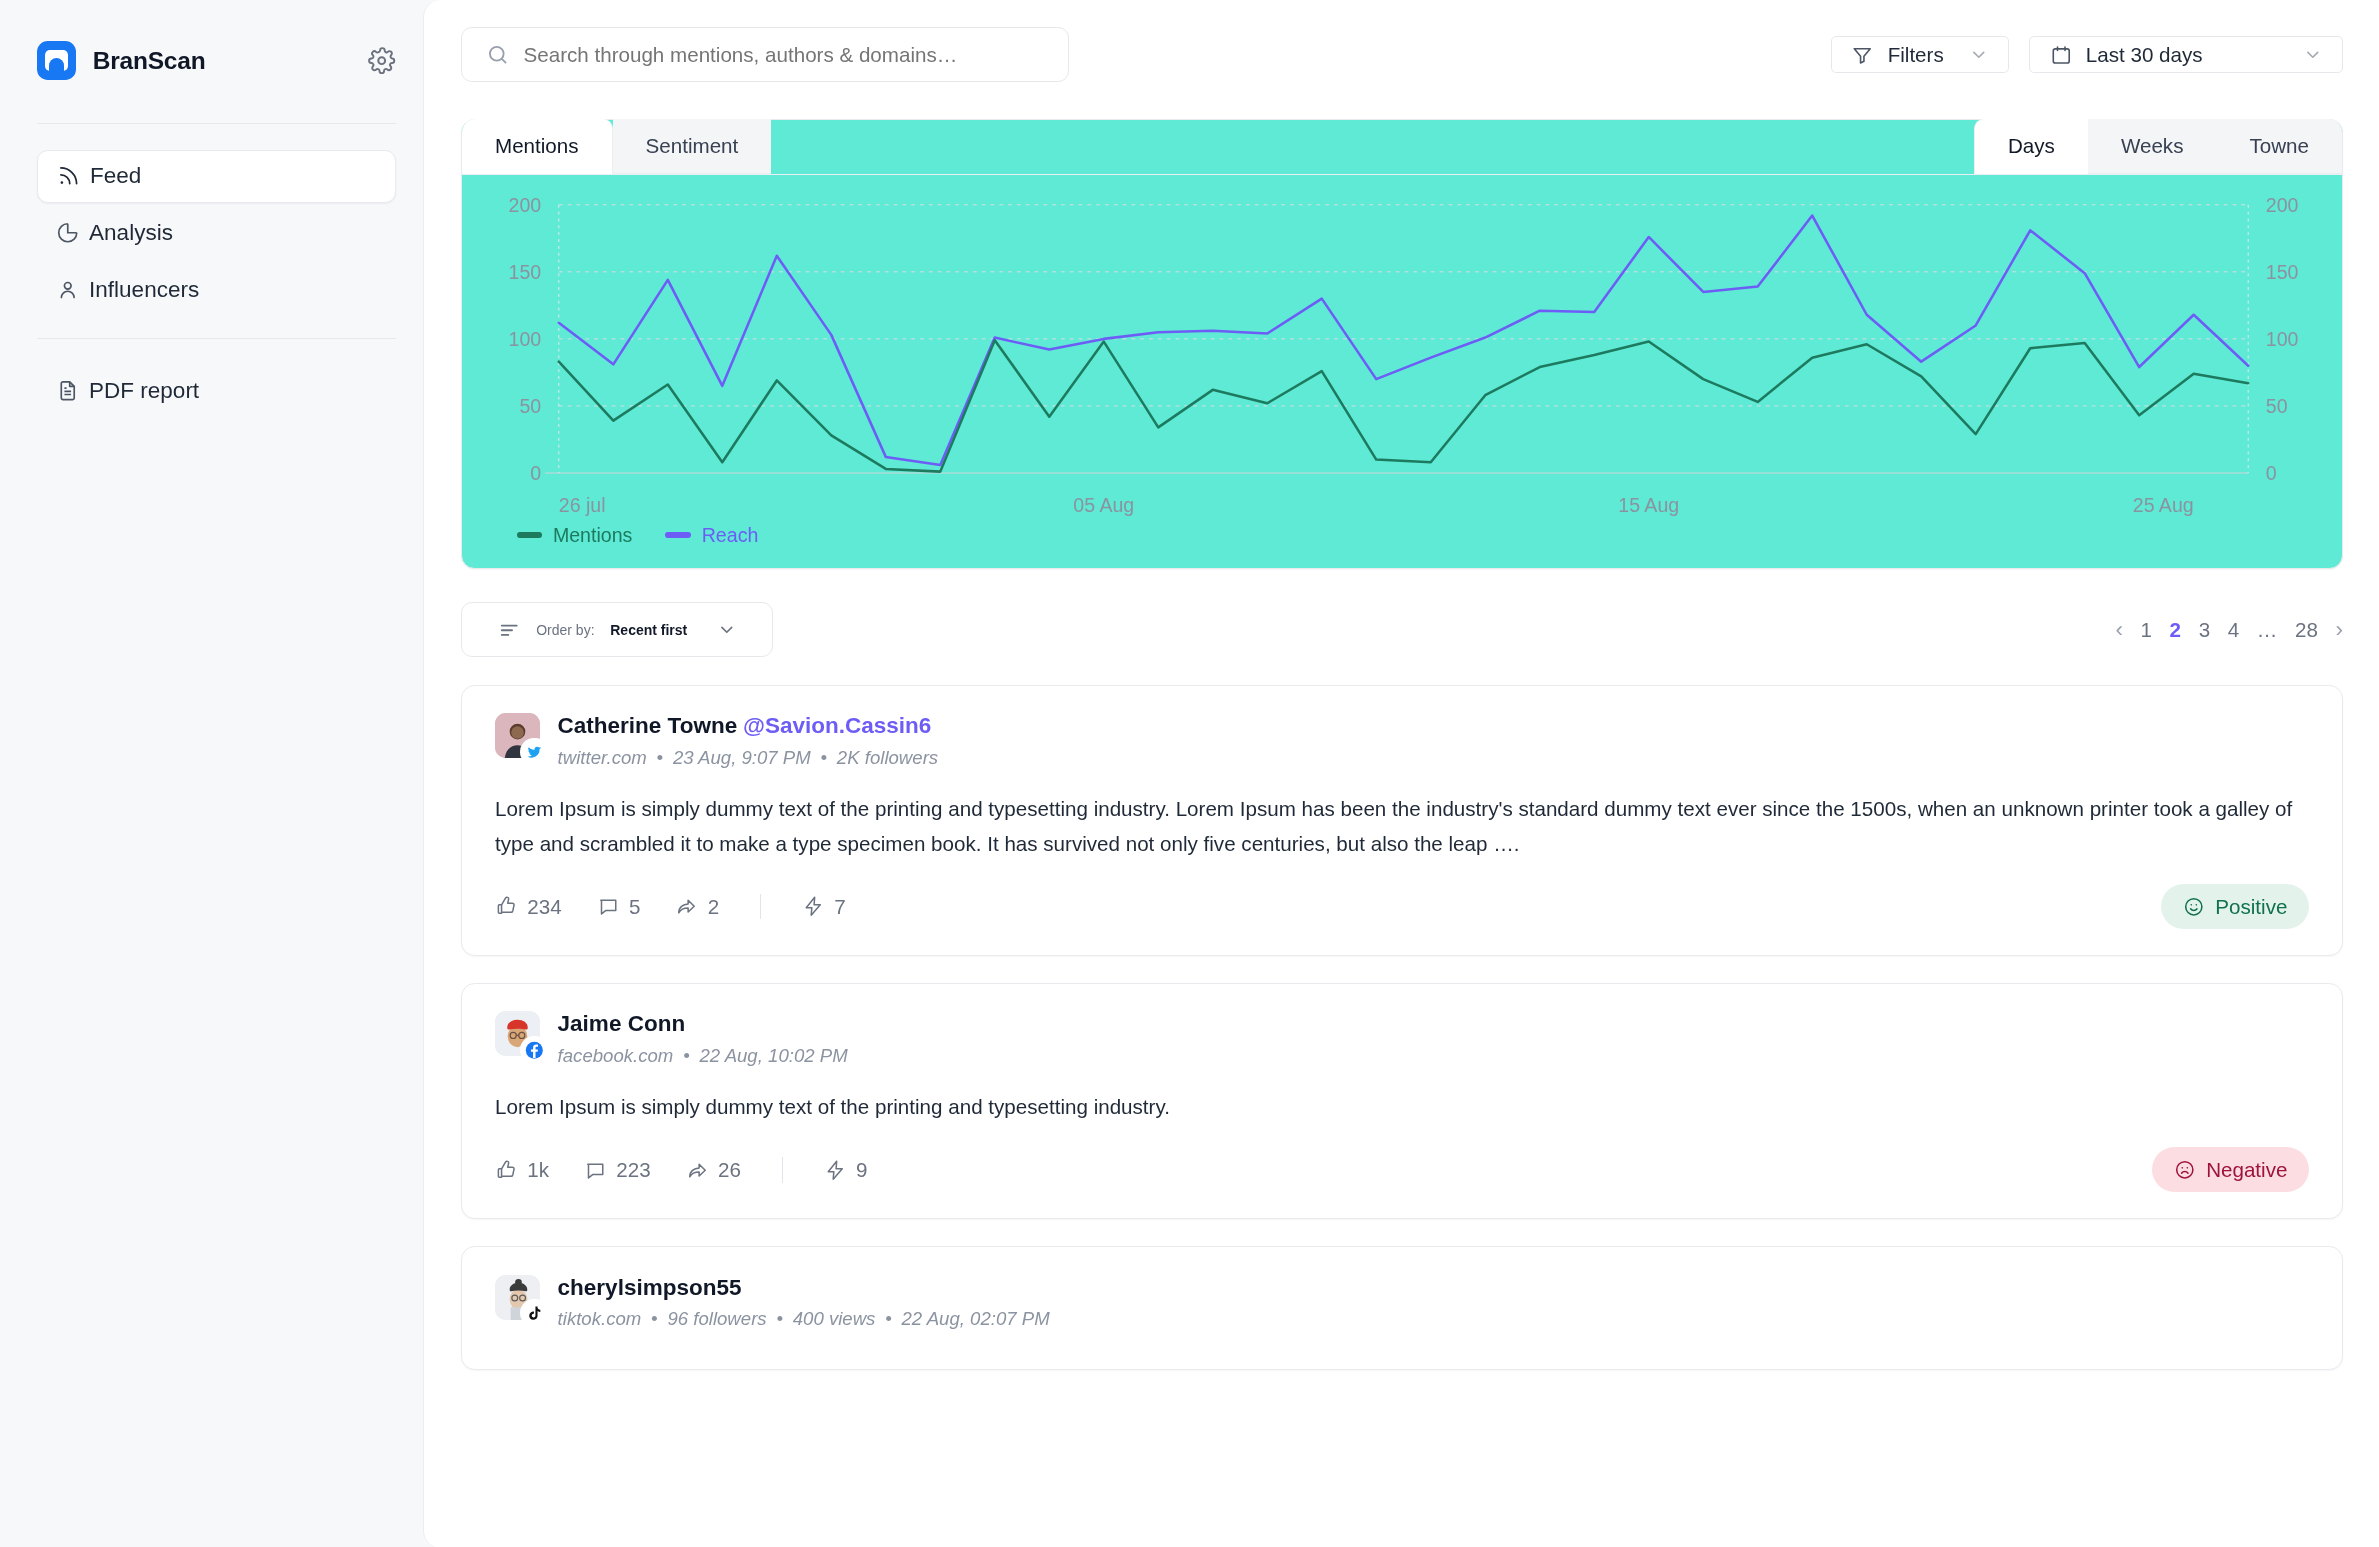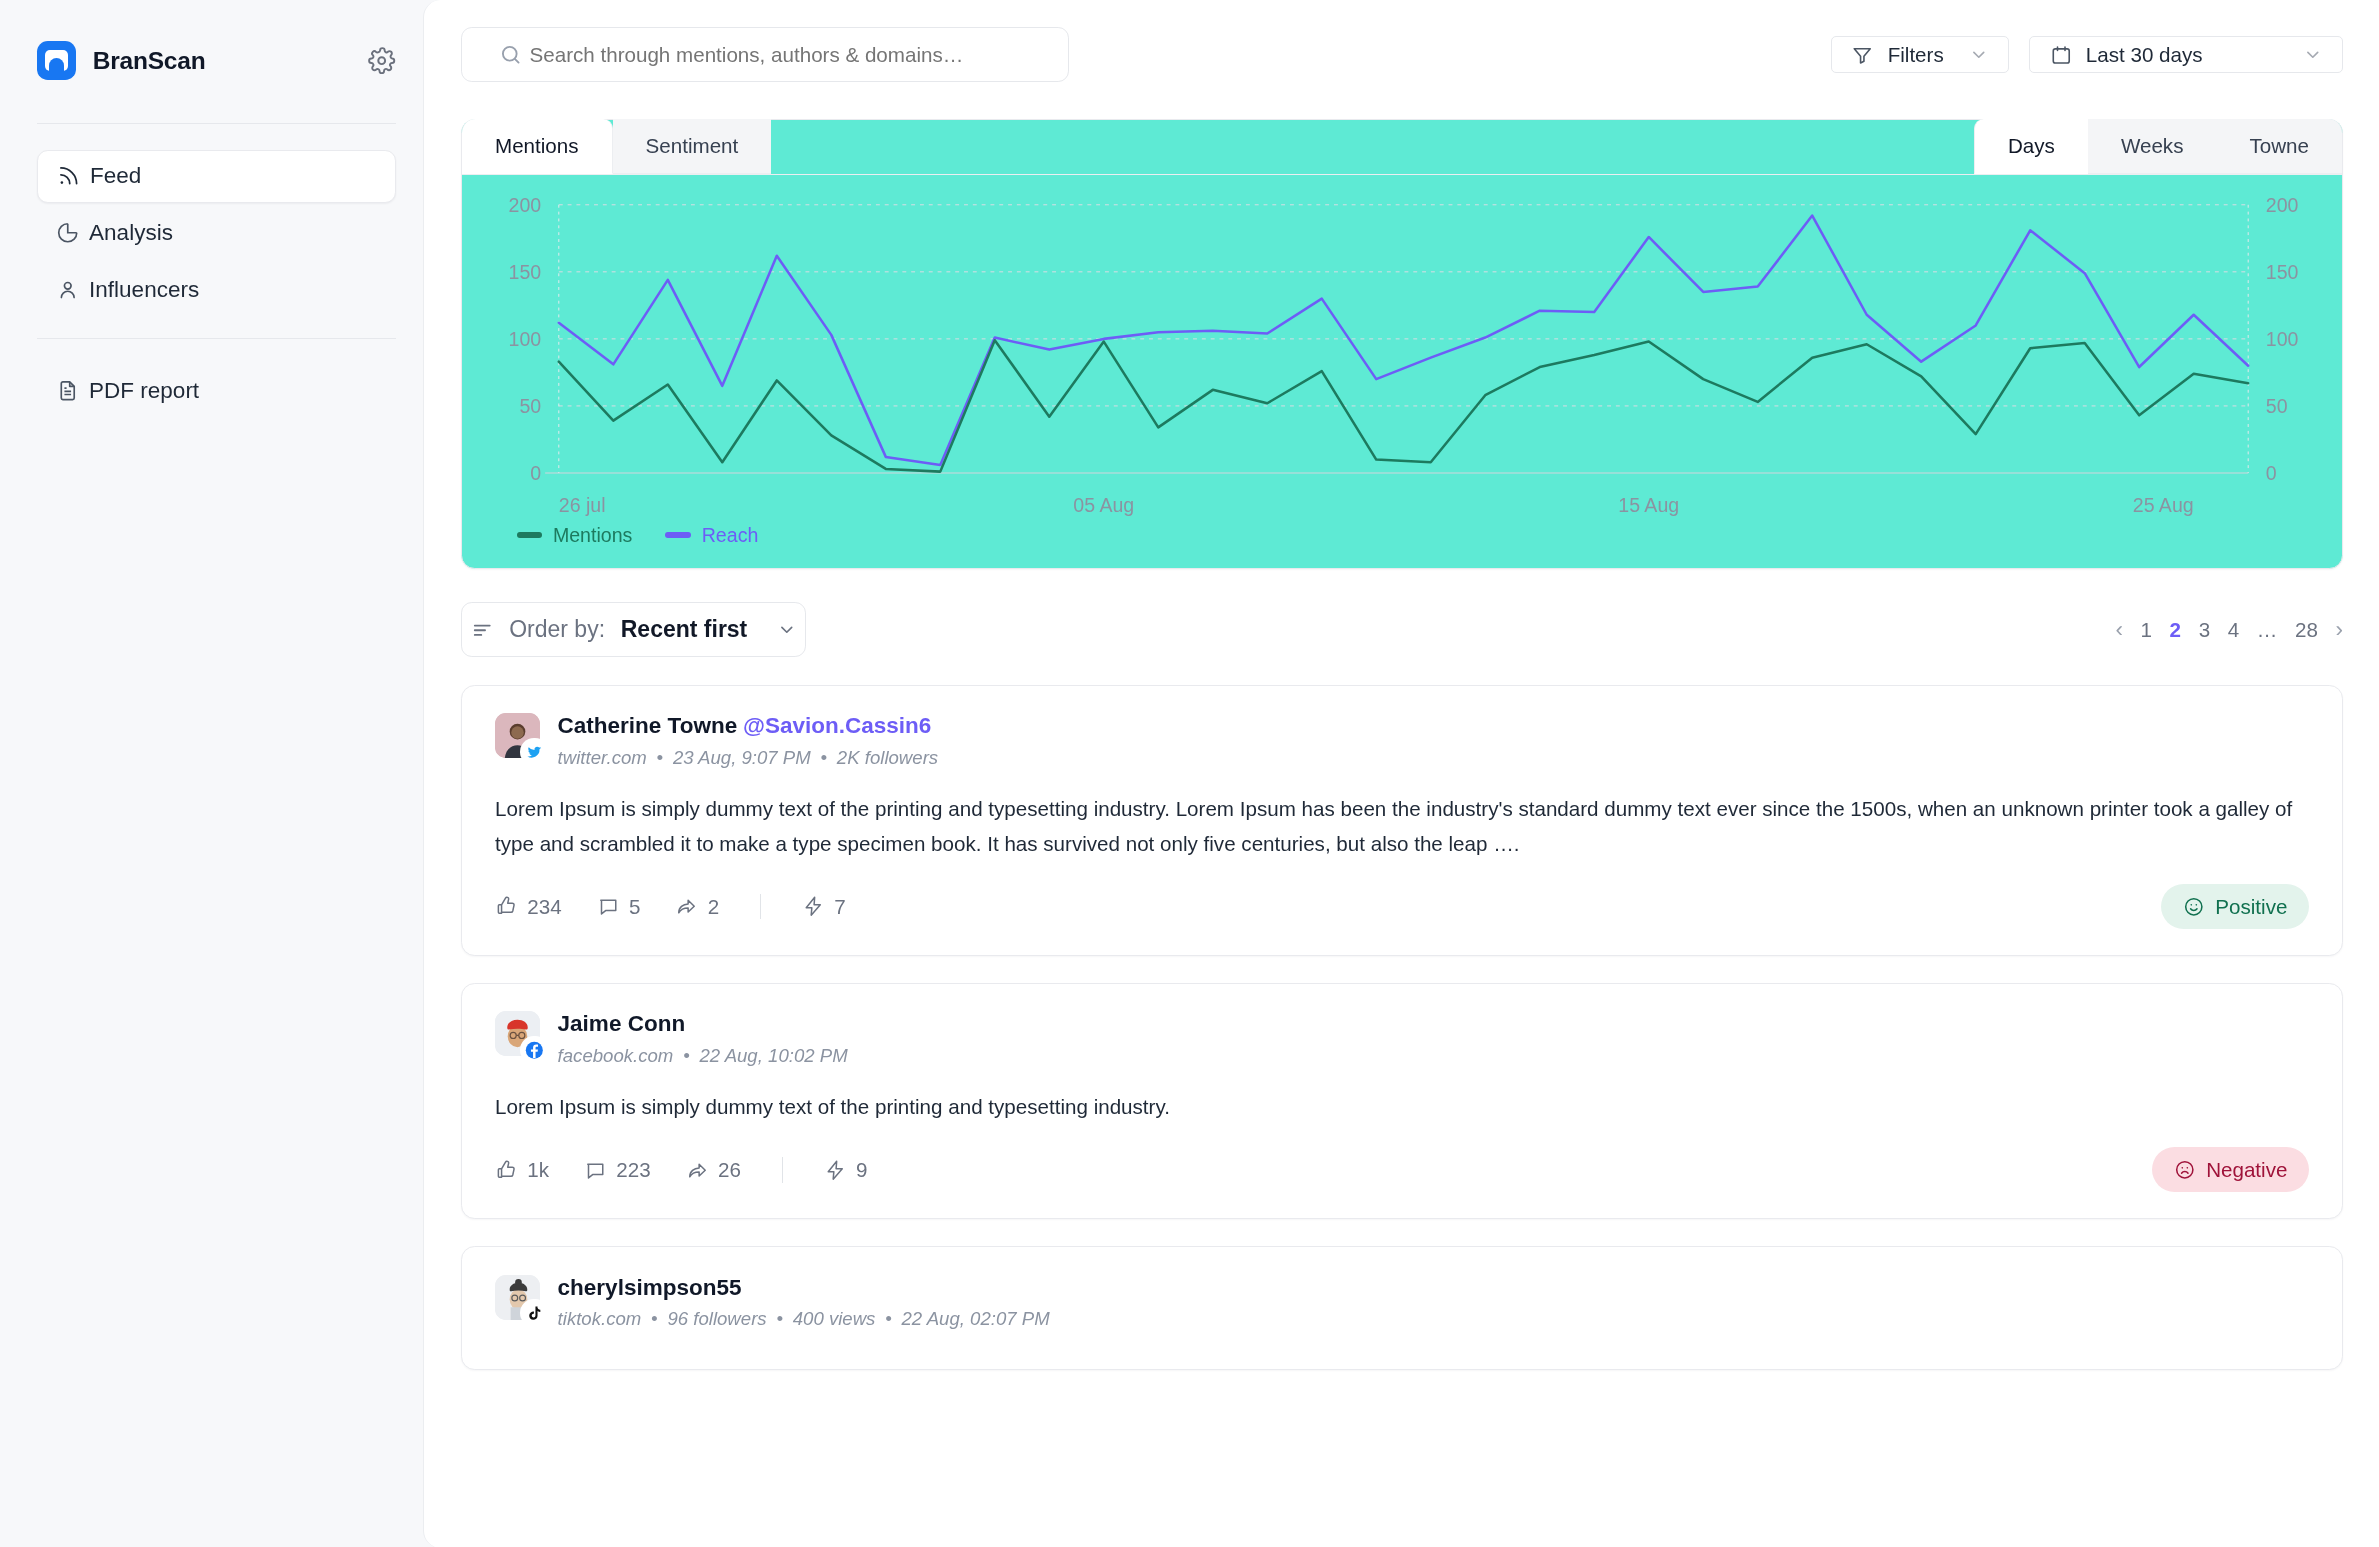--- a/index.html
+++ b/index.html
@@ -53,21 +53,21 @@
     overflow: hidden;
     position: relative;
   }
   .topbar {
     display:flex; align-items:center; gap:19.6px;
     padding: 27.4px 37px 0 37px;
   }
   .search {
     width: 608px; height: 55px;
     border:1px solid #e6e8ec; border-radius: 10.8px;
-    display:flex; align-items:center; gap: 7px; padding: 0 37px;
+    display:flex; align-items:center; gap: 14px; padding: 0 24px;
     background:#fff;
   }
   .search input {
     border:0; outline:0; font-size: 20.6px; color:#8b93a1;
     font-family:"Liberation Sans", sans-serif; flex:1; background:transparent;
   }
   .spacer { flex:1; }
   .btn {
     height: 37px; border:1px solid #e6e8ec; border-radius: 5px; background:#fff;
     display:flex; align-items:center; gap:13.7px; padding: 0 19.6px;
@@ -96,21 +96,21 @@
 
   .chart-wrap { padding: 19.6px 33px 21.6px 33px; }
   .legend { display:flex; gap: 33px; align-items:center; padding-left: 21.6px; margin-top: 5.9px; }
   .legend-item { display:flex; align-items:center; gap:10.8px; font-size:19.6px; }
   .legend-dash { width: 25.5px; height: 5.9px; border-radius: 2.9px; display:inline-block; }
 
   
   .order-row { display:flex; align-items:center; margin: 33px 37px 0 37px; }
   .order-btn {
     height: 55px; border:1px solid #e6e8ec; border-radius:10.8px; background:#fff;
-    display:flex; align-items:center; gap:15.7px; padding: 0 9px; font-size:23px; cursor:pointer;
+    display:flex; align-items:center; gap:15.7px; padding: 0 36px; font-size:14px; cursor:pointer;
     color:#6b7280;
   }
   .order-btn b { color:#111827; font-weight:700; }
   .pager { margin-left:auto; display:flex; align-items:center; gap:17.6px; font-size:20.6px; color:#6b7280; }
   .pager span { cursor:pointer; }
   .pager .cur { color:#6d5df6; font-weight:700; }
   .pager .arrow { font-size: 22.5px; color:#9aa1ad; }
 
   
   .post {

